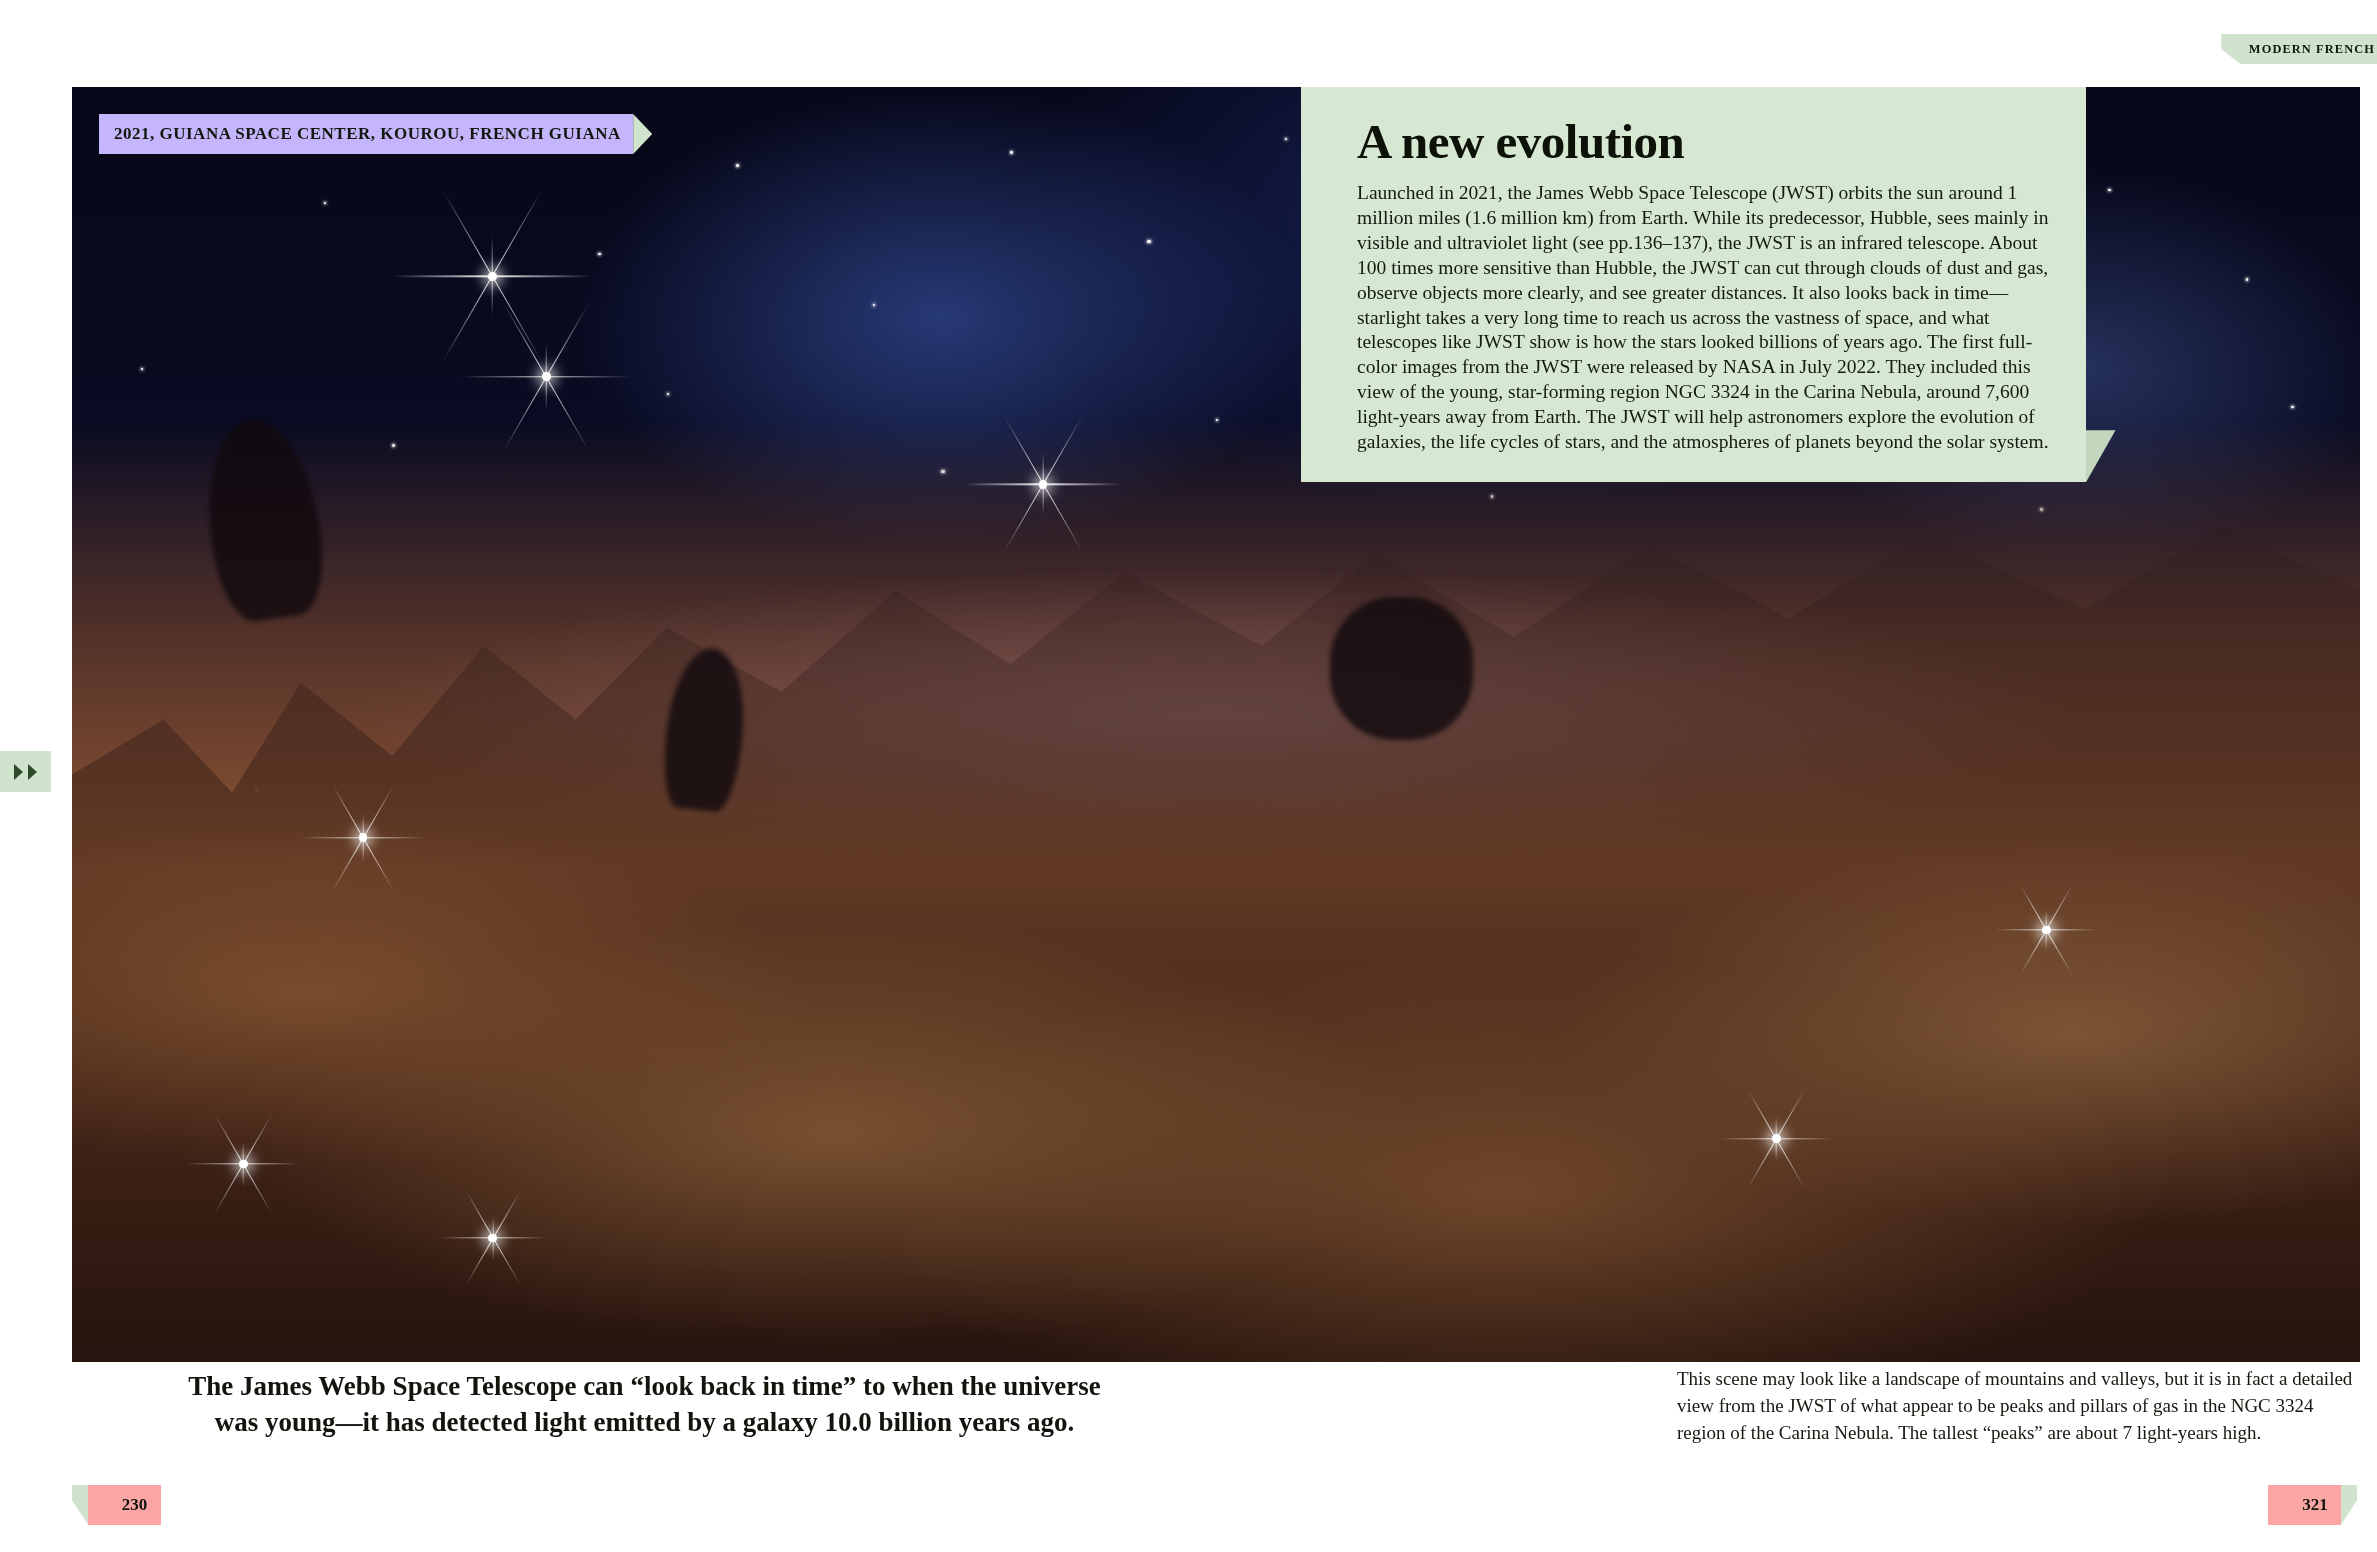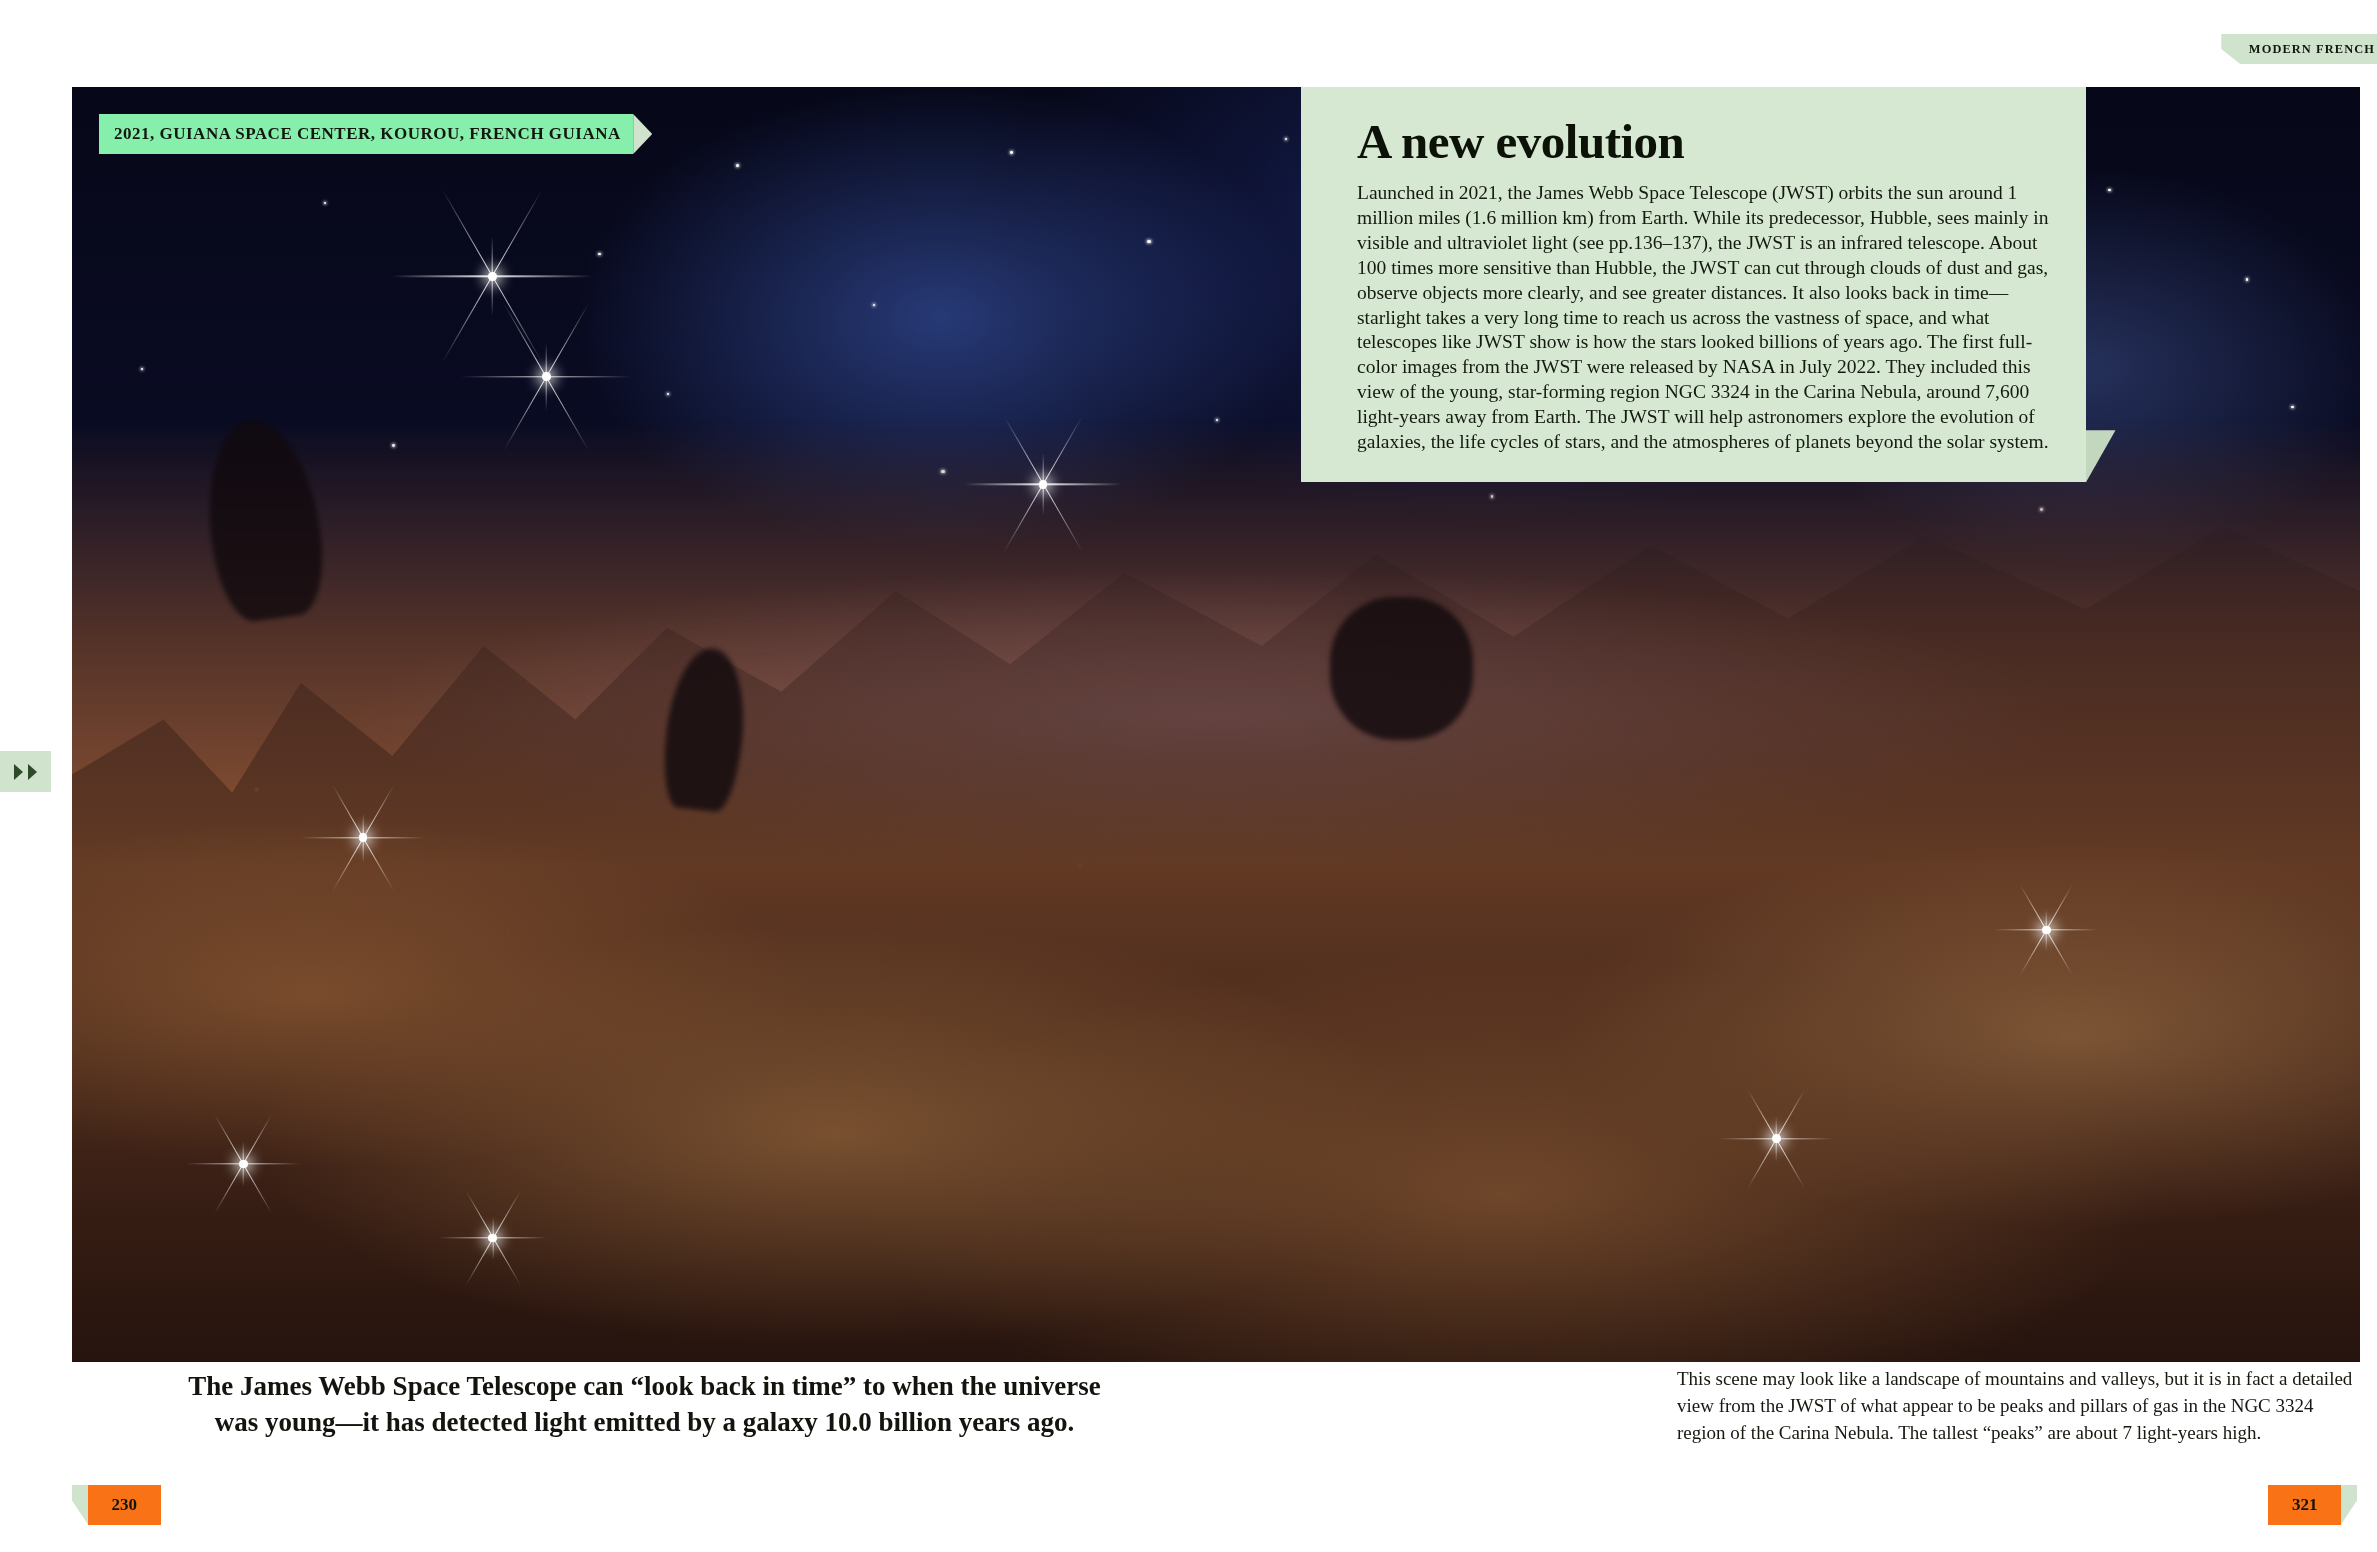--- a/index.html
+++ b/index.html
@@ -139,21 +139,21 @@
   .location-tag {
     position: absolute;
     left: 99px;
     top: 114px;
     height: 40px;
     display: flex;
     align-items: stretch;
     z-index: 6;
   }
   .location-tag-body {
-    background: #86efac;
+    background: #c4b5fd;
     display: flex;
     align-items: center;
     padding: 0 12.4px 0 15px;
   }
   .location-tag-label {
     font-family: "Liberation Serif", serif;
     font-weight: bold;
     font-size: 17px;
     letter-spacing: 0.5px;
     color: #13180f;
@@ -254,24 +254,24 @@
     position: absolute;
     bottom: 28.5px;
     height: 40px;
     display: flex;
     align-items: center;
     z-index: 7;
   }
   .folio-left { left: 72px; }
   .folio-right { right: 72px; }
   .folio-box {
-    background: #f97316;
+    background: #fca5a5;
     display: flex;
     align-items: center;
-    justify-content: center;
+    justify-content: flex-end;
     padding: 0 13.3px;
     height: 100%;
     min-width: 46px;
   }
   .folio-num {
     font-family: "Liberation Serif", serif;
     font-weight: bold;
     font-size: 17px;
     color: #11160c;
   }

